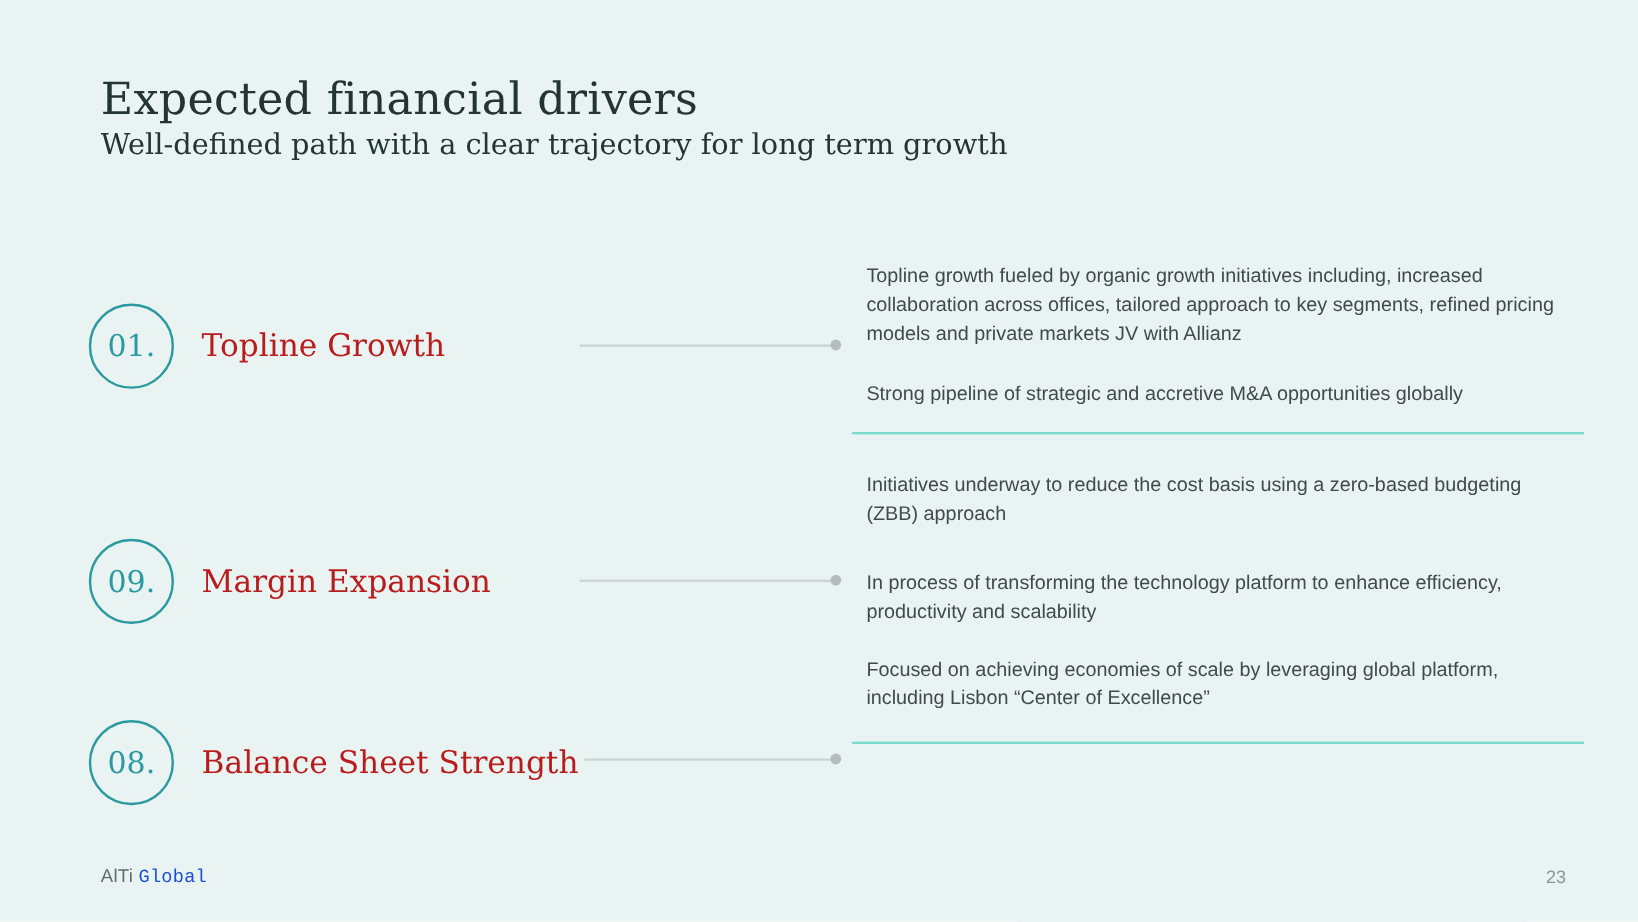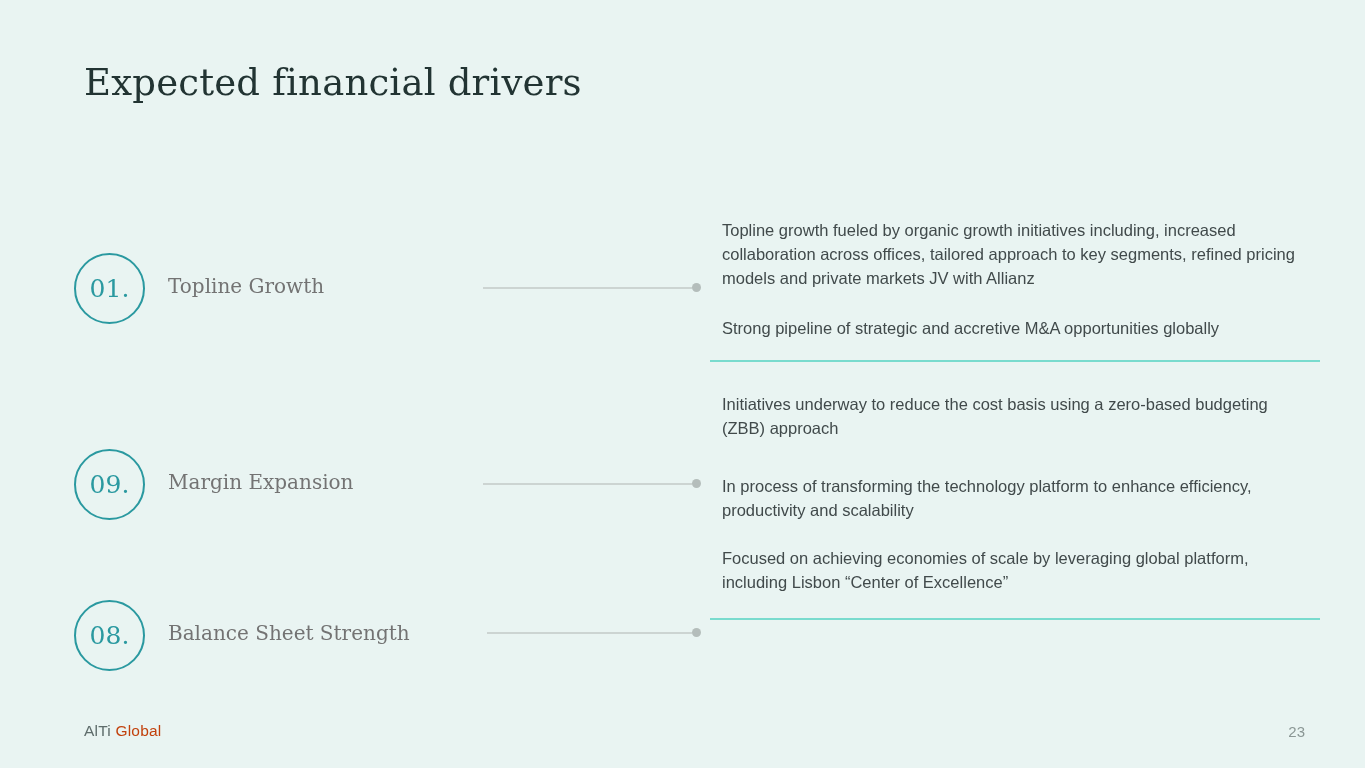--- a/index.html
+++ b/index.html
@@ -49,22 +49,22 @@
     align-items: center;
     justify-content: center;
     font-family: "DejaVu Serif", serif;
     font-size: 25px;
     color: #2a99a0;
   }
   .driver-label {
     position: absolute;
     left: 168px;
     font-family: "DejaVu Serif", serif;
-    font-size: 20px;
-    color: #737373;
+    font-size: 26px;
+    color: #b91c1c;
     white-space: nowrap;
   }
   .connector {
     position: absolute;
     height: 1.5px;
     background: #ccd4d2;
   }
   .connector-dot {
     position: absolute;
     width: 9px;
@@ -90,35 +90,36 @@
   }
   
   .logo {
     position: absolute;
     left: 84px;
     top: 722px;
     font-size: 15.5px;
     letter-spacing: 0.2px;
   }
   .logo-bold { font-weight: 400; color: #5e6c6b; }
-  .logo-light { font-weight: 400; color: #c2410c; }
+  .logo-light { font-weight: 400; color: #1d4ed8; font-family: Liberation Mono, monospace; }
   .page-number {
     position: absolute;
     right: 60px;
     top: 723px;
     font-size: 15px;
     color: #8b9795;
   }
 </style>
 </head>
 <body>
 
 <div class="slide">
 
   <h1 class="title">Expected financial drivers</h1>
+  <h2 class="subtitle">Well-defined path with a clear trajectory for long term growth</h2>
 
   <div class="driver-circle" style="top:253px">
     <span>01.</span>
   </div>
   <div class="driver-label" style="top:274px">Topline Growth</div>
   <div class="connector" style="left:483px;top:287px;width:209px"></div>
   <div class="connector-dot" style="left:692px;top:283px"></div>
 
   <div class="driver-circle" style="top:449px">
     <span>09.</span>

